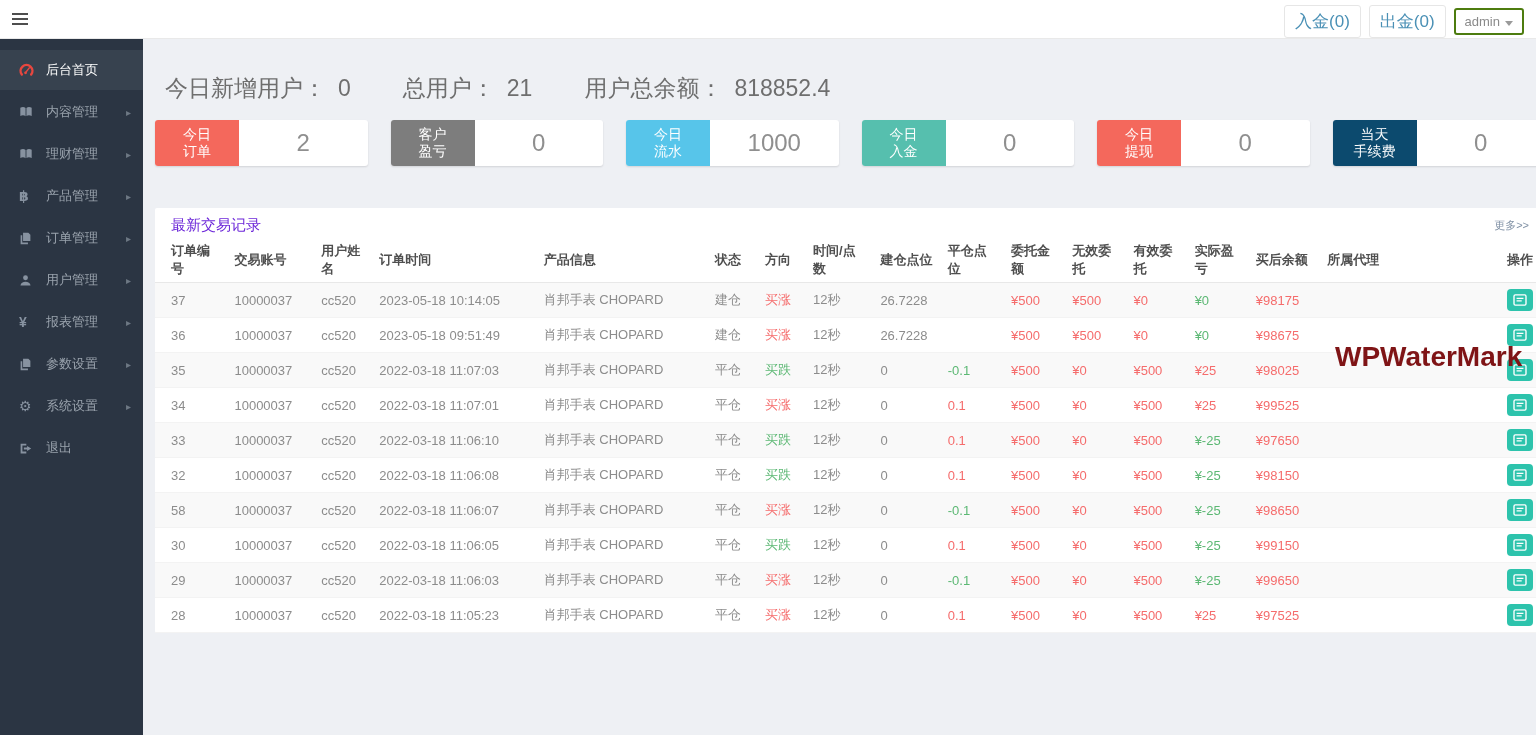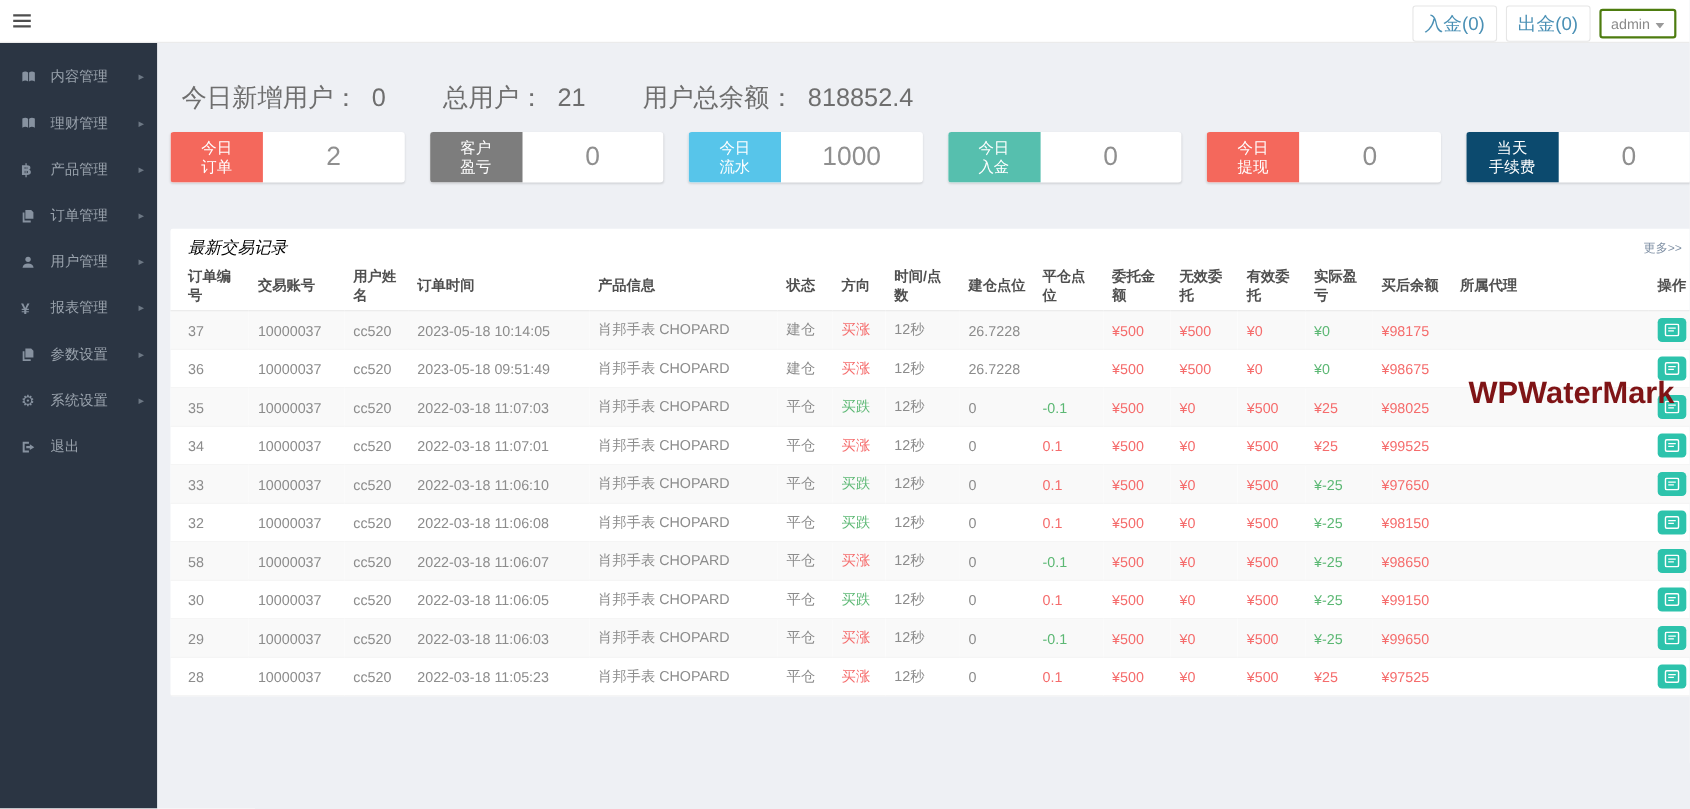--- a/index.html
+++ b/index.html
@@ -37,21 +37,21 @@
   .card { flex:1; height:46px; display:flex; border-radius:3px; overflow:hidden;
     box-shadow:0 1px 2px rgba(0,0,0,0.12); background:#fff; }
   .card-label { width:84px; color:#fff; display:flex; flex-direction:column;
     justify-content:center; align-items:center; font-size:14px; line-height:17px; }
   .card-value { flex:1; display:flex; align-items:center; justify-content:center;
     font-size:24px; color:#8f8f8f; }
   
   .panel { margin-top:42px; background:#fff; border-radius:2px; }
   .panel-head { height:34px; display:flex; align-items:center;
     justify-content:space-between; padding:0 16px; }
-  .panel-title { font-size:15px; color:#000000;font-style:italic; }
+  .panel-title { font-size:15px; color:#6d28d9; }
   .more { font-size:11px; color:#8091a5; cursor:pointer; text-decoration:none; }
   table { width:100%; border-collapse:collapse; table-layout:fixed; font-size:13px; }
   th { text-align:left; font-weight:bold; color:#4f4f4f; height:29px;
     border-bottom:1px solid #e8e8e8; padding:0 4px 4px 8px; font-size:13px; }
   th:first-child, td:first-child { padding-left:16px; }
   td { height:35px; color:#8c8c8c; padding:0 4px 0 8px;
     border-bottom:1px solid #f3f3f3; overflow:hidden; white-space:nowrap; }
   tbody tr:nth-child(odd) { background:#f9f9f9; }
   .red { color:#f56c6c; }
   .green { color:#5cb874; }
@@ -74,20 +74,30 @@
     <a class="tb-user">
       <span>admin</span>
       <span class="caret"><svg width="8" height="5" viewBox="0 0 8 5">
             <path d="M0 0l4 5 4-5z" fill="#9a9a9a"></path>
           </svg></span>
     </a>
   </div>
 </div>
 
 <div class="sidebar">
+    <div class="side-item active">
+      <span class="icon">
+        <svg viewBox="0 0 16 16" width="15" height="15">
+          <path d="M3 12.3a6.3 6.3 0 1 1 10 0" fill="none" stroke="currentColor" stroke-width="2.6" stroke-linecap="round"></path>
+          <path d="M7.2 10L11 5.2" stroke="currentColor" stroke-width="1.6" stroke-linecap="round"></path>
+          <circle cx="7" cy="10.5" r="1.5" fill="currentColor"></circle>
+        </svg>
+      </span>
+      <span>后台首页</span>
+    </div>
     <div class="side-item">
       <span class="icon">
         <svg viewBox="0 0 16 16" width="14" height="14">
           <path fill="currentColor" d="M1.5 3.2C3.6 2 5.8 2 7.5 3.4v9.4C5.8 11.4 3.6 11.4 1.5 12.6zM8.5 3.4C10.2 2 12.4 2 14.5 3.2v9.4c-2.1-1.2-4.3-1.2-6 0z"></path>
         </svg>
       </span>
       <span>内容管理</span>
       <span class="arrow">▸</span>
     </div>
     <div class="side-item">

